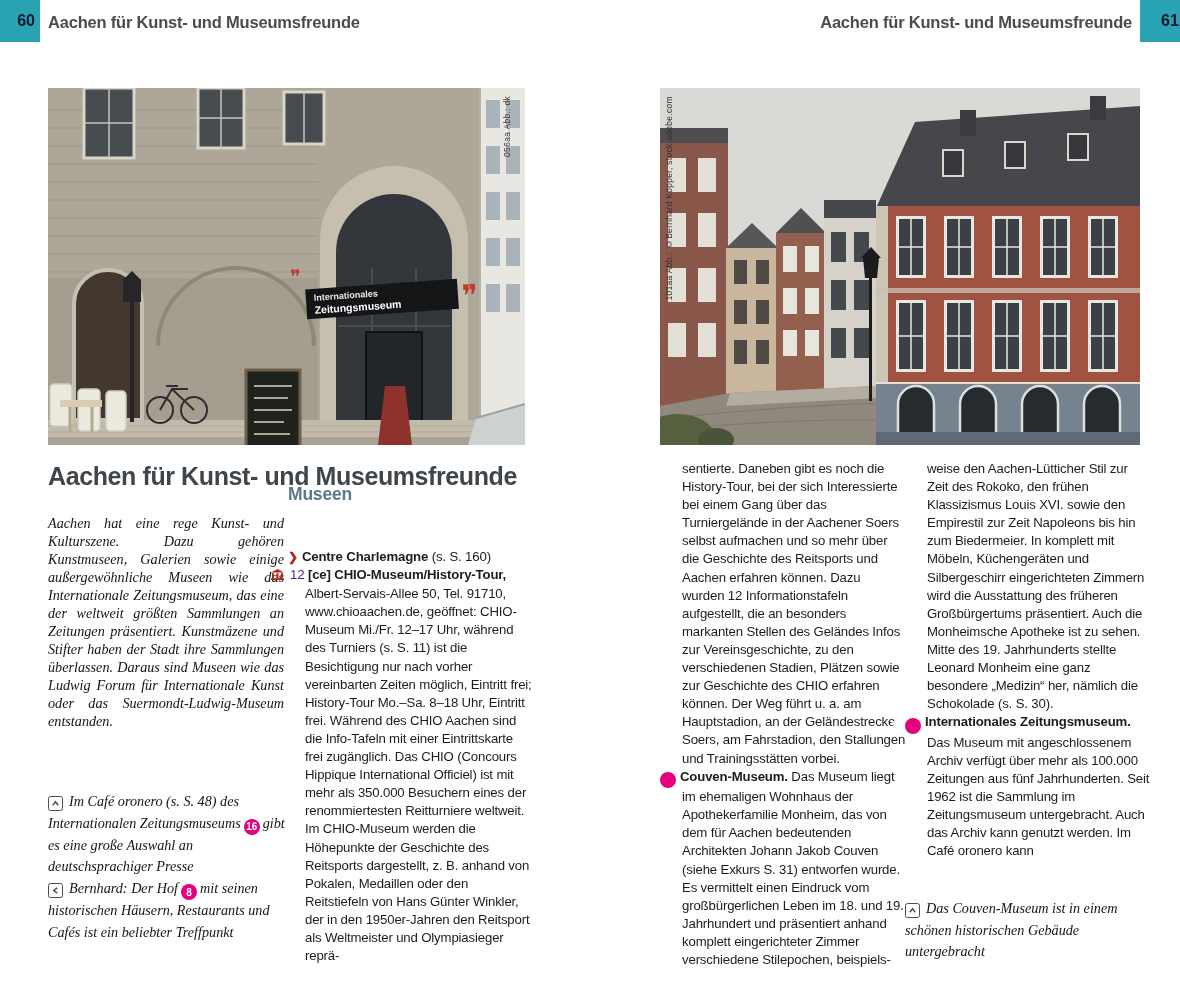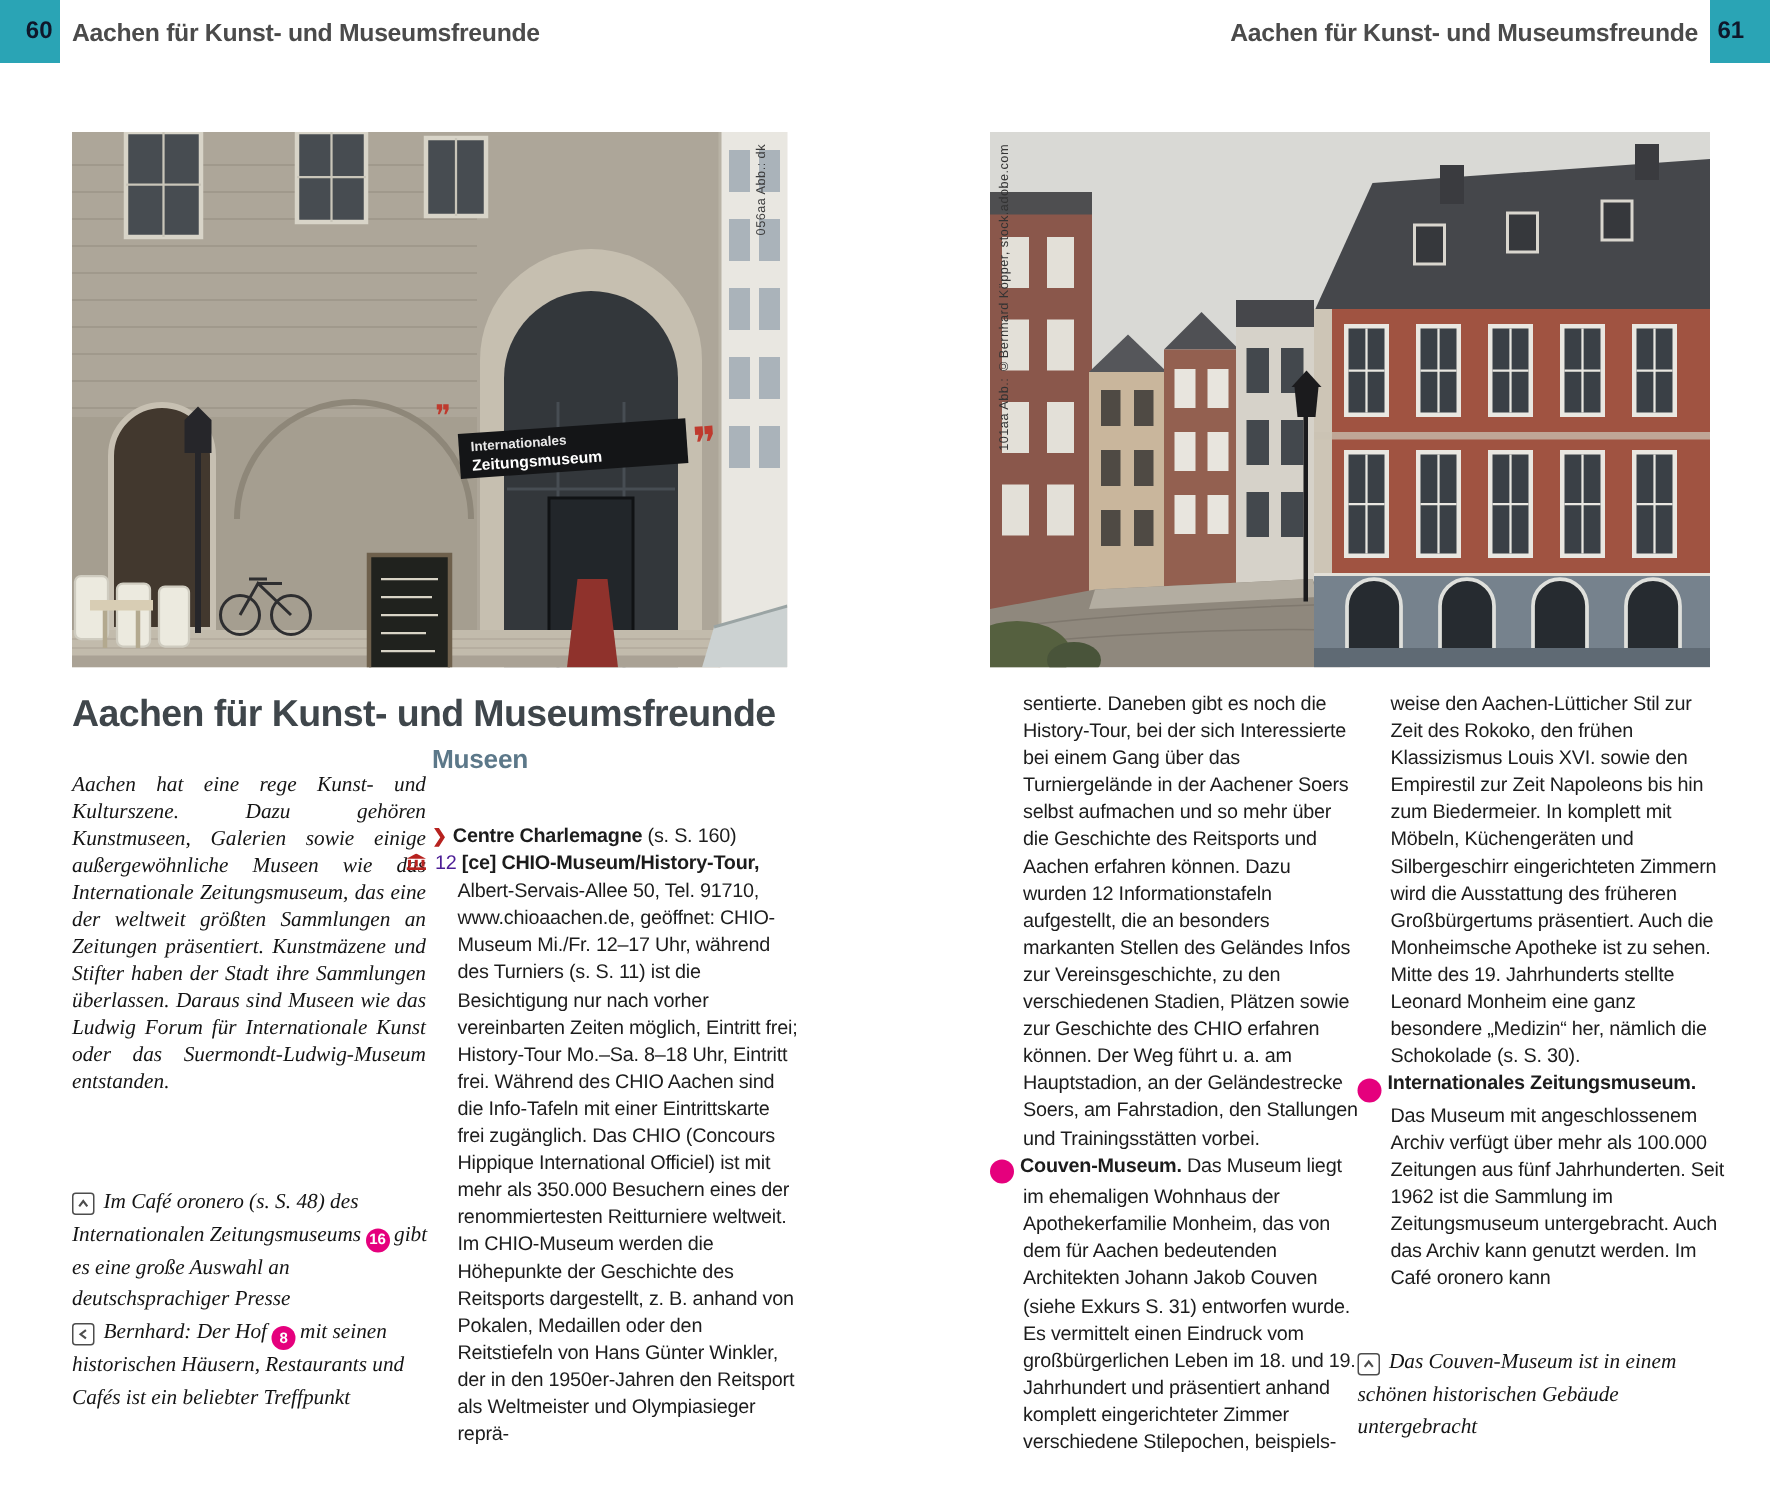--- a/index.html
+++ b/index.html
@@ -3,21 +3,21 @@
 <meta charset="utf-8">
 <style>
   html,body{margin:0;padding:0;background:#ffffff;}
   body{width:1180px;height:1000px;position:relative;overflow:hidden;
        font-family:"Liberation Sans",sans-serif;color:#1c1c1c;}
 
   
   .pagenum-box{position:absolute;top:0;width:40px;height:42px;background:#2aa4b5;
     color:#0f172a;font-weight:bold;font-size:16px;display:flex;align-items:center;}
   .pagenum-box.left{left:0;justify-content:flex-end;padding-right:5px;box-sizing:border-box;}
-  .pagenum-box.right{left:1140px;justify-content:flex-start;padding-left:5px;box-sizing:border-box;}
+  .pagenum-box.right{left:1140px;justify-content:flex-start;padding-left:21px;box-sizing:border-box;}
   .running-title{position:absolute;top:0;height:42px;line-height:44px;font-weight:bold;
     font-size:16.5px;color:#4b4b4b;letter-spacing:-0.2px;}
   .running-title.left{left:48px;}
   .running-title.right{right:48px;text-align:right;}
 
   
   .photo{position:absolute;top:88px;overflow:hidden;}
   .photo svg{display:block;}
   .photo-credit{position:absolute;writing-mode:vertical-rl;transform:rotate(180deg);
     font-size:8.5px;color:#3c3c3c;letter-spacing:0.3px;white-space:nowrap;}
@@ -32,21 +32,21 @@
     line-height:21.5px;color:#141414;margin:0;}
   .capicon{display:inline-flex;width:13px;height:13px;border:1.4px solid #4d4d4d;
     border-radius:2.5px;align-items:center;justify-content:center;vertical-align:-2px;
     margin-right:6px;background:#fff;}
   .capicon svg{display:block;}
   .badge{display:inline-flex;min-width:16px;height:16px;padding:0 2px;box-sizing:border-box;
     border-radius:9px;background:#e5007d;color:#fff;font-family:"Liberation Sans",sans-serif;
     font-style:normal;font-weight:bold;font-size:10px;align-items:center;justify-content:center;
     vertical-align:-2.5px;margin:0 3px;}
 
-  .subhead{position:absolute;left:288px;top:496px;font-size:17.5px;font-weight:bold;
+  .subhead{position:absolute;left:288px;top:484px;font-size:17.5px;font-weight:bold;
     color:#5c7889;letter-spacing:-0.2px;}
   .listing{position:absolute;left:288px;top:548px;width:244px;font-size:13.2px;
     line-height:18.1px;letter-spacing:-0.15px;}
   .listing p{margin:0;padding-left:17px;text-indent:-17px;}
   .red{color:#4c1d95;font-weight:normal;}
   .marker-chevron{color:#b7221f;font-weight:bold;margin-right:4px;font-size:12px;}
   .museum-ico{display:inline-block;vertical-align:-1px;margin-right:2px;}
 
   
   .bcol{position:absolute;top:460px;width:246px;font-size:13.2px;line-height:18.1px;

